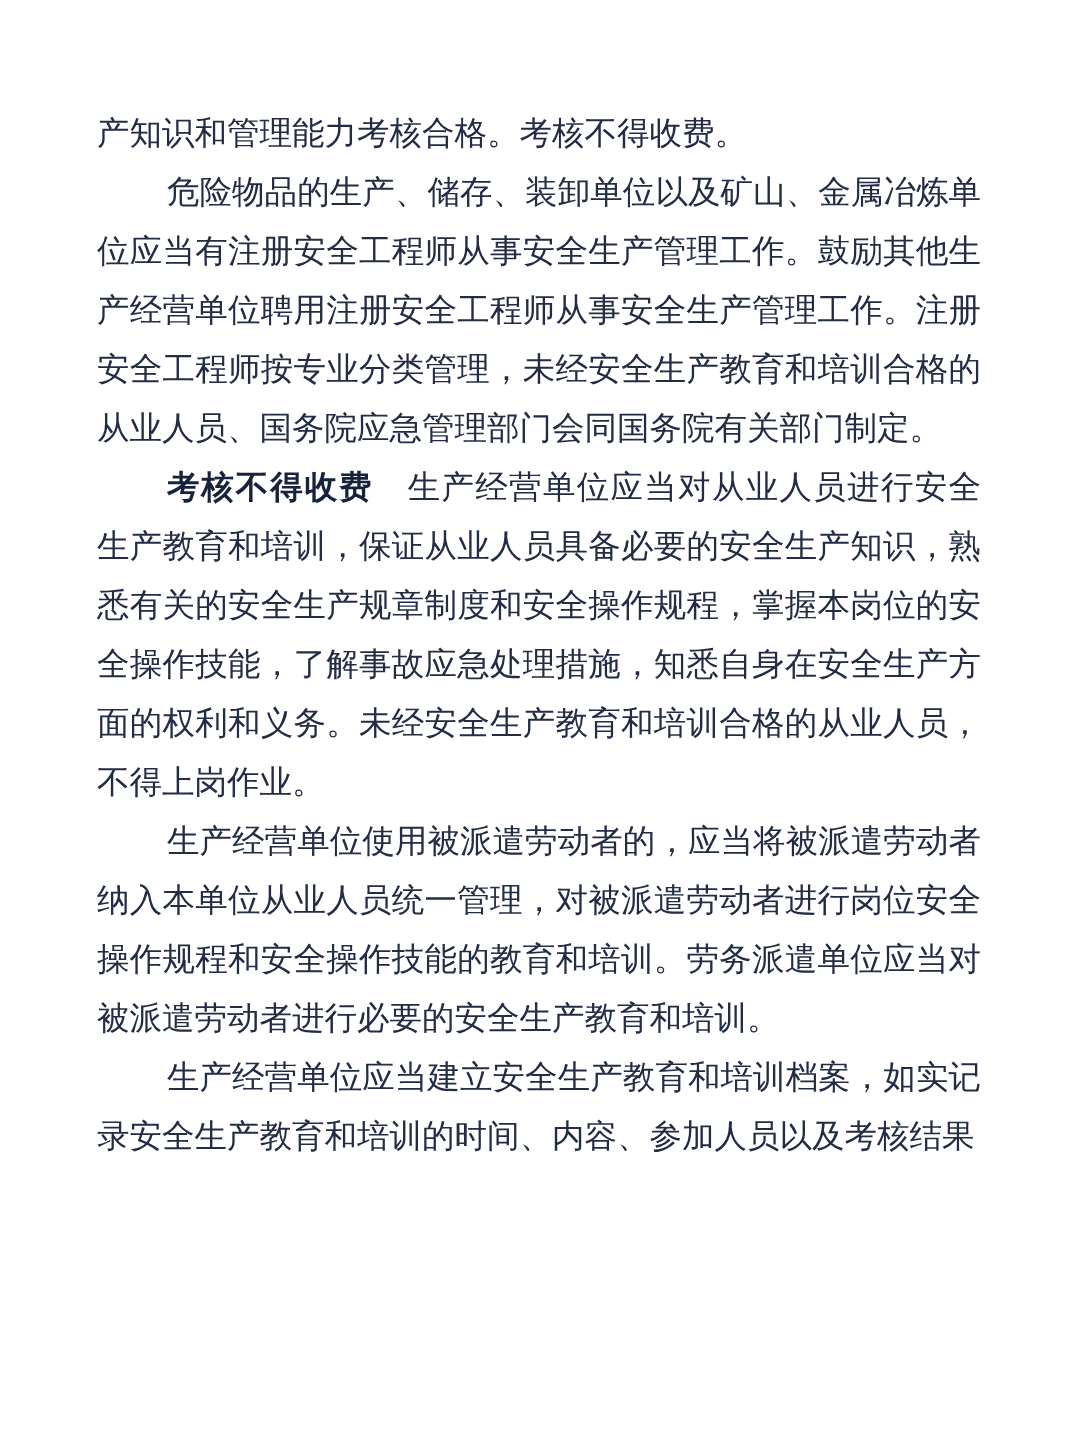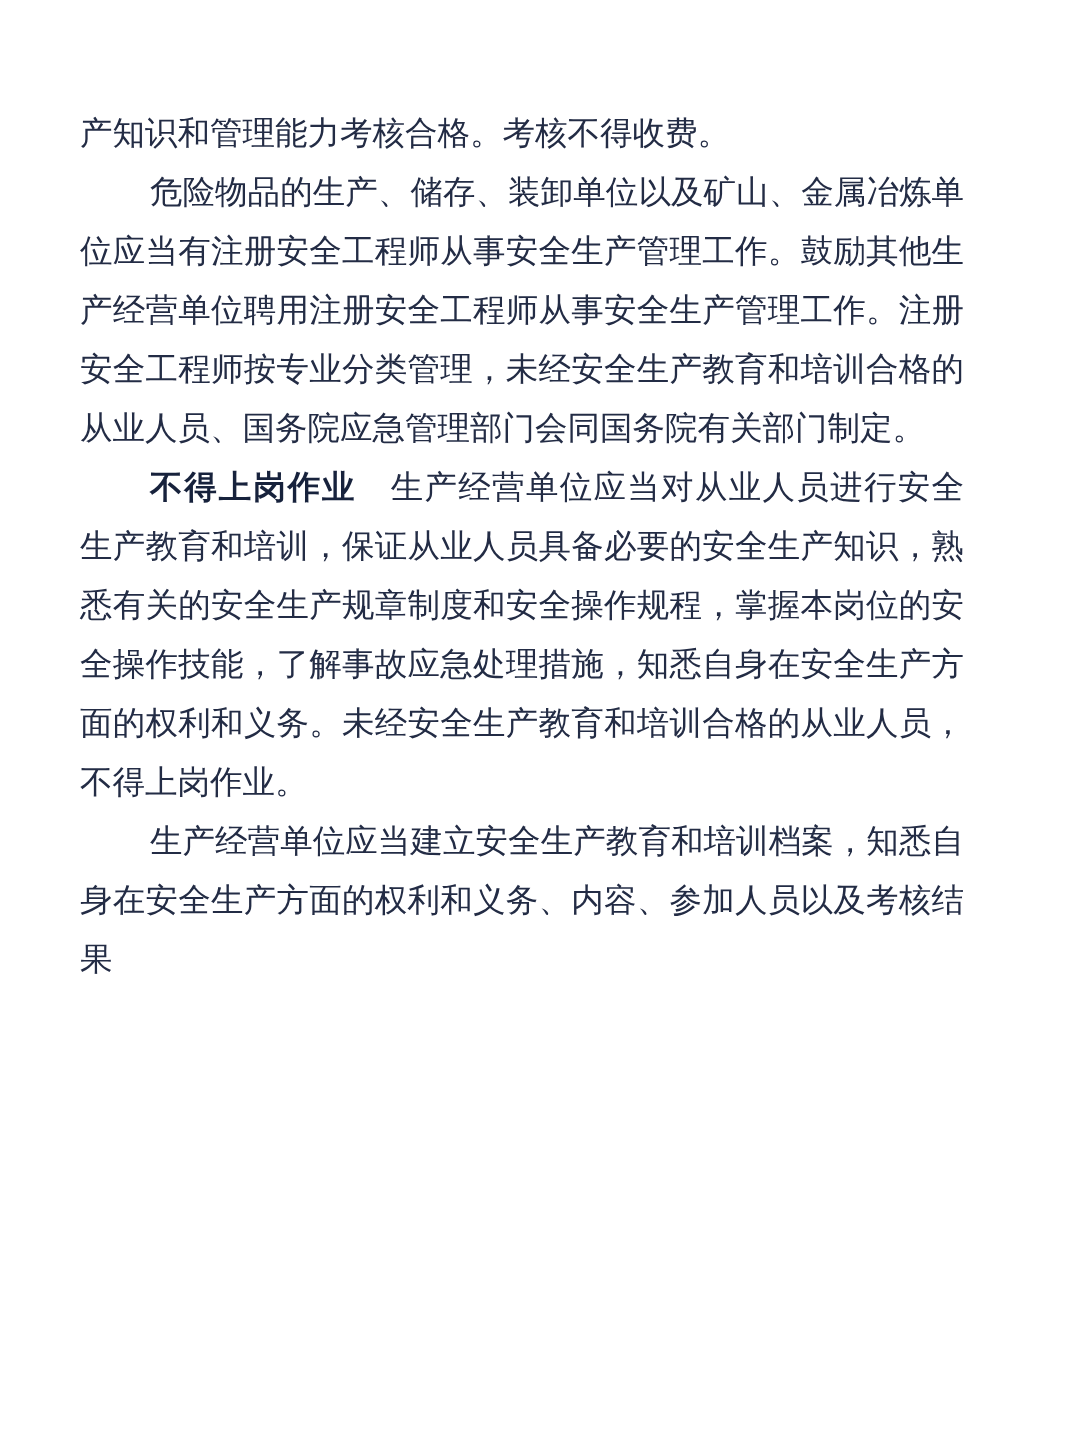--- a/index.html
+++ b/index.html
@@ -9,21 +9,21 @@
   }
   .page {
     position: relative;
     width: 1080px;
     height: 1449px;
     background: #ffffff;
     overflow: hidden;
   }
   .content {
     position: absolute;
-    left: 80px;
+    left: 97px;
     top: 104px;
     width: 884px;
     font-family: "Liberation Serif", "DejaVu Serif", serif;
     font-size: 32.5px;
     line-height: 59px;
     color: #232c45;
     text-align: justify;
     text-justify: inter-character;
     word-break: break-all;
   }
@@ -45,20 +45,21 @@
 </head>
 <body>
 
 <div class="page">
   <div class="content">
 
     <p>产知识和管理能力考核合格。考核不得收费。</p>
 
     <p class="indent">危险物品的生产、储存、装卸单位以及矿山、金属冶炼单位应当有注册安全工程师从事安全生产管理工作。鼓励其他生产经营单位聘用注册安全工程师从事安全生产管理工作。注册安全工程师按专业分类管理，未经安全生产教育和培训合格的从业人员、国务院应急管理部门会同国务院有关部门制定。</p>
 
-    <p class="indent"><span class="article-lead">不得上岗作业</span><span>生产经营单位应当对从业人员进行安全生产教育和培训，保证从业人员具备必要的安全生产知识，熟悉有关的安全生产规章制度和安全操作规程，掌握本岗位的安全操作技能，了解事故应急处理措施，知悉自身在安全生产方面的权利和义务。未经安全生产教育和培训合格的从业人员，不得上岗作业。</span></p>
+    <p class="indent"><span class="article-lead">考核不得收费</span><span>生产经营单位应当对从业人员进行安全生产教育和培训，保证从业人员具备必要的安全生产知识，熟悉有关的安全生产规章制度和安全操作规程，掌握本岗位的安全操作技能，了解事故应急处理措施，知悉自身在安全生产方面的权利和义务。未经安全生产教育和培训合格的从业人员，不得上岗作业。</span></p>
+
+    <p class="indent">生产经营单位使用被派遣劳动者的，应当将被派遣劳动者纳入本单位从业人员统一管理，对被派遣劳动者进行岗位安全操作规程和安全操作技能的教育和培训。劳务派遣单位应当对被派遣劳动者进行必要的安全生产教育和培训。</p>
 
 
-
-    <p class="indent">生产经营单位应当建立安全生产教育和培训档案，知悉自身在安全生产方面的权利和义务、内容、参加人员以及考核结果</p>
+    <p class="indent">生产经营单位应当建立安全生产教育和培训档案，如实记录安全生产教育和培训的时间、内容、参加人员以及考核结果</p>
 
   </div>
 </div>
 
 </body></html>

